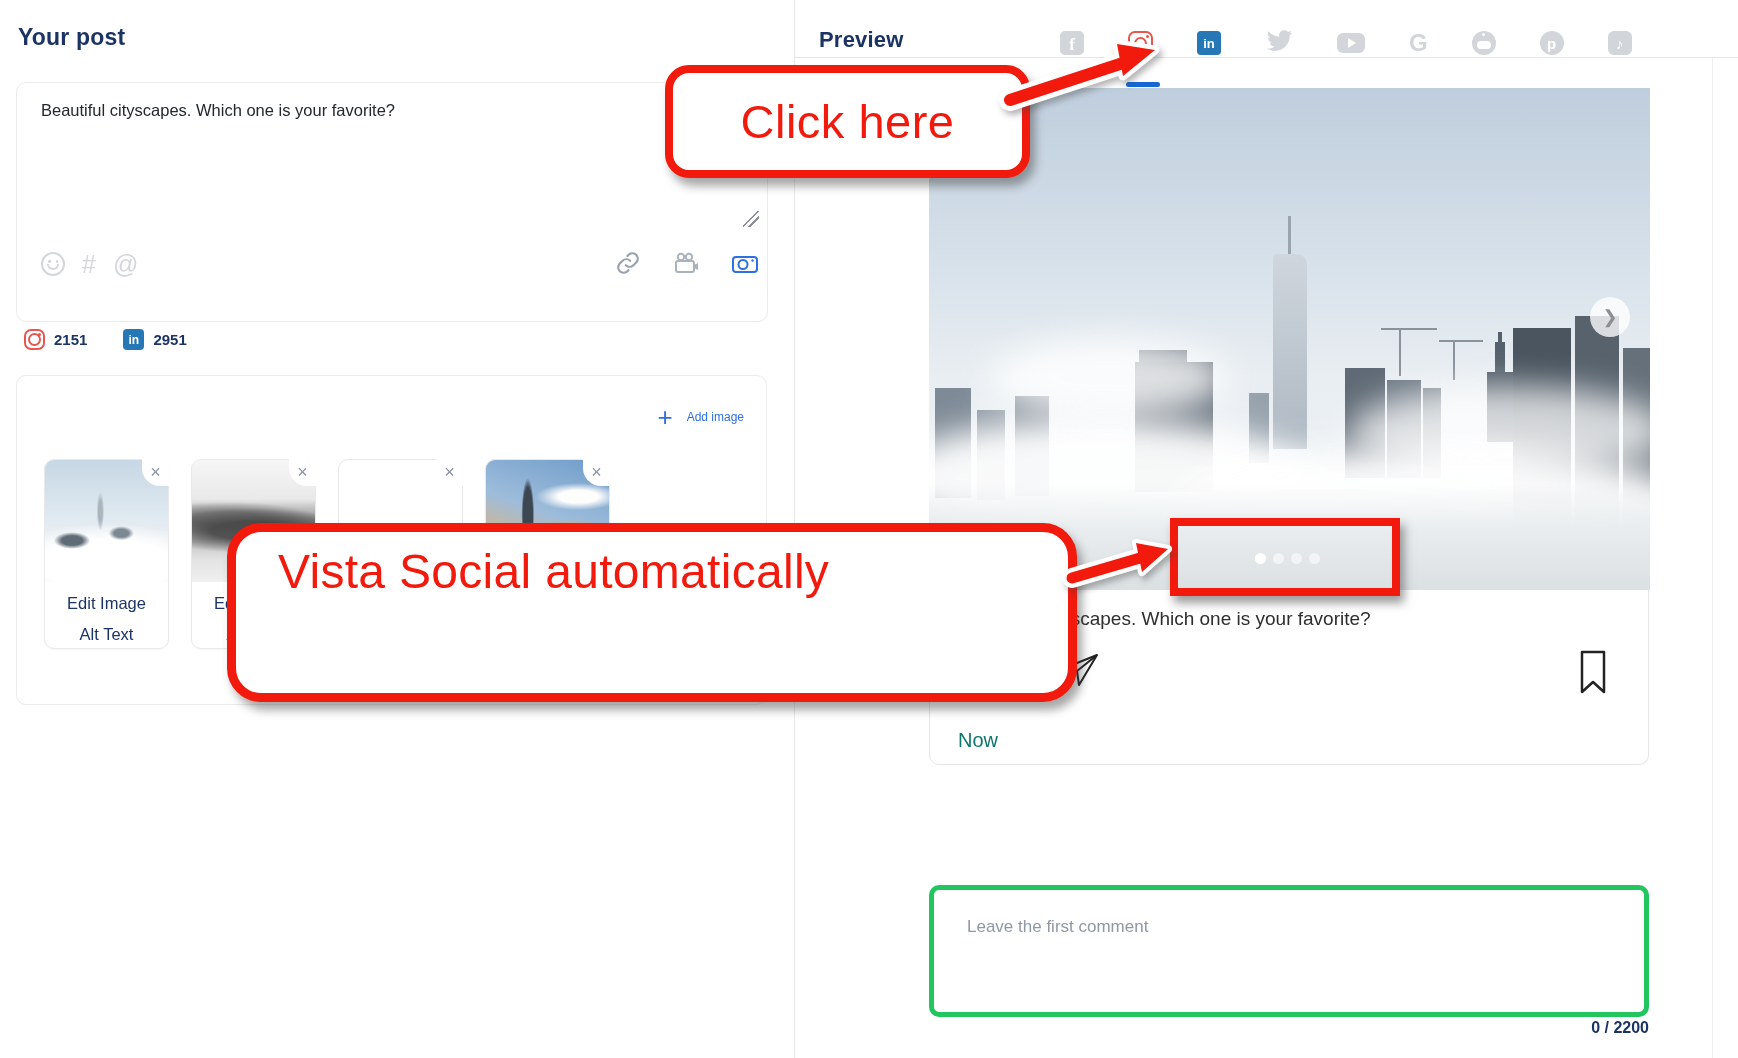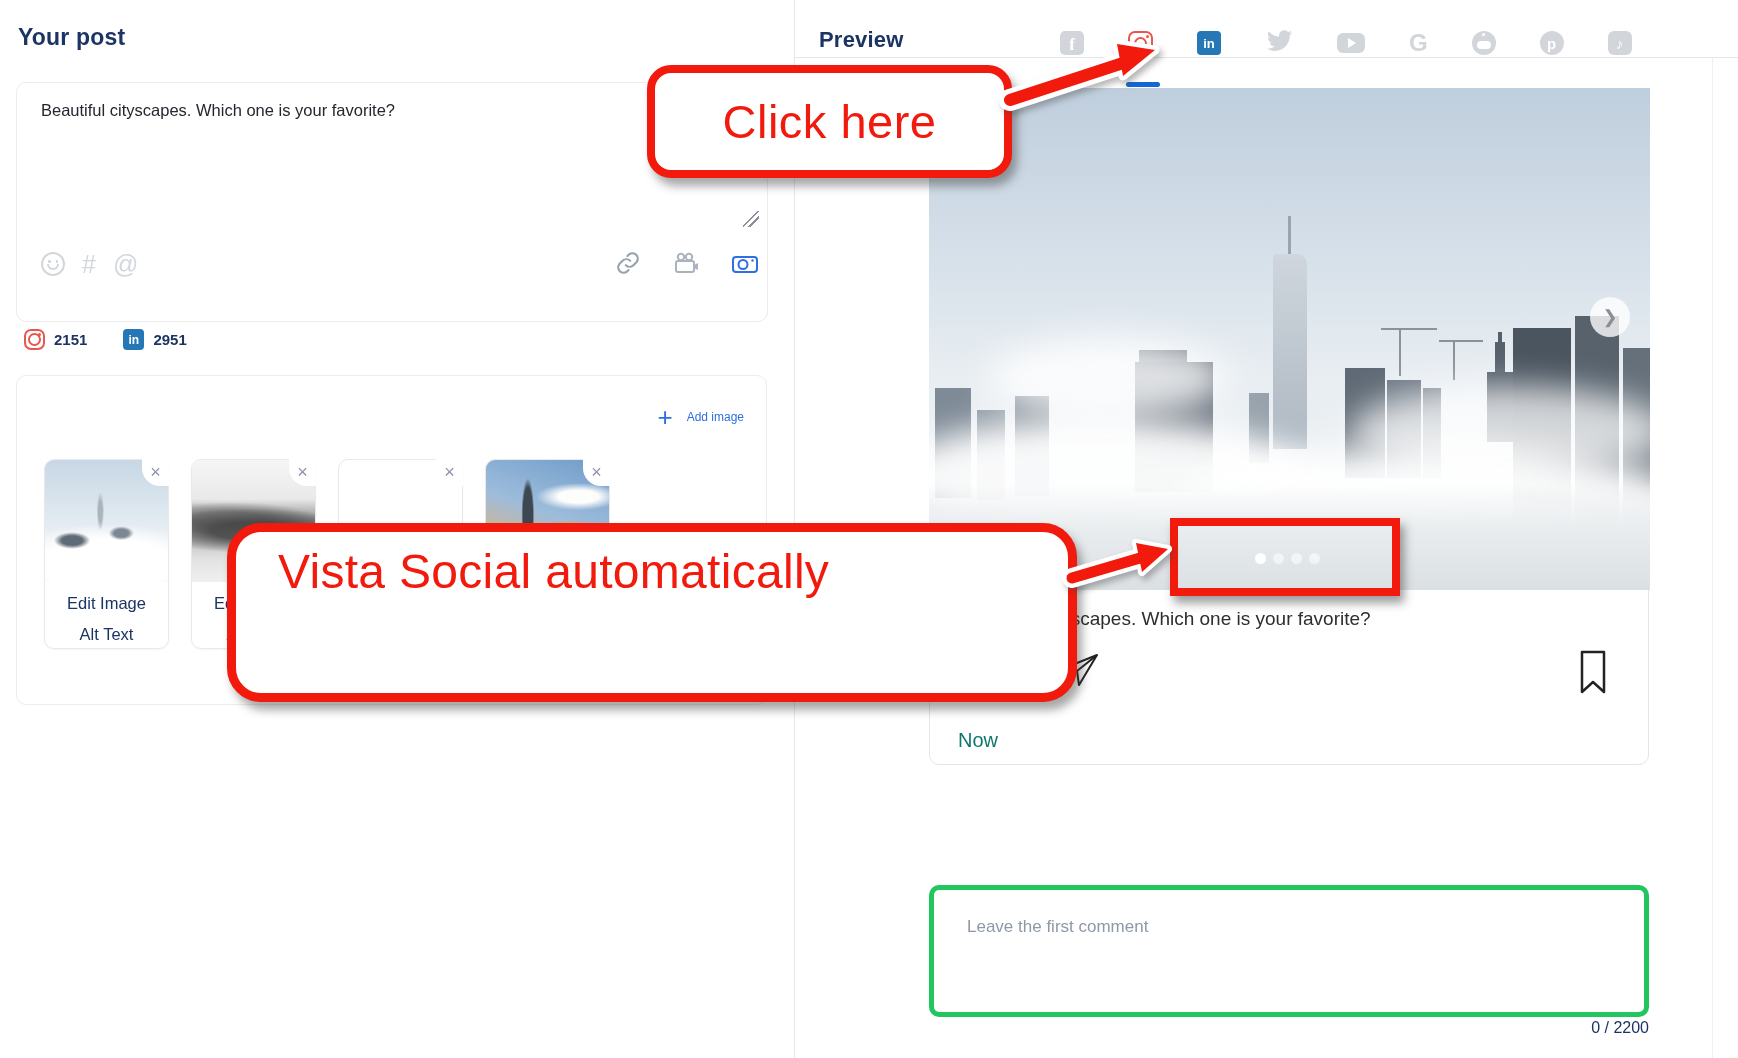--- a/index.html
+++ b/index.html
@@ -111,26 +111,26 @@
 
   .post-caption { position:absolute; left:33px; top:519px; width:660px; font-size:19px; color:#2e2e2e; }
   .action-row { position:absolute; left:33px; top:560px; right:33px; height:44px; }
   .post-time { position:absolute; left:28px; top:640px; font-size:20px; color:#0f766e; }
 
   
   .tag-banner { left:929px; top:794px; width:720px; height:51px; background:#eef1f5; border-radius:6px; }
   .tag-banner span { position:absolute; left:33px; top:14px; font-size:18px; color:#5b7ca8; }
   .comment-box { left:929px; top:885px; width:720px; height:132px; border:5px solid #22c55e; border-radius:10px; background:#fff; }
   .comment-box span { position:absolute; left:33px; top:27px; font-size:17px; color:#8e98a6; }
-  .char-counter { left:1430px; top:1019px; width:219px; text-align:right; font-size:16px; font-weight:400; color:#1c3464; }
+  .char-counter { left:1430px; top:1019px; width:219px; text-align:right; font-size:16px; font-weight:700; color:#1c3464; }
 
   
   .annot-red { color:#f2190d; }
   .callout { background:#fff; border:8px solid #f2190d; box-shadow:5px 8px 10px rgba(60,60,60,.45); z-index:40; }
-  .callout1 { left:647px; top:65px; width:365px; height:113px; border-radius:24px; display:flex; align-items:center; justify-content:center; }
+  .callout1 { left:665px; top:65px; width:365px; height:113px; border-radius:24px; display:flex; align-items:center; justify-content:center; }
   .callout1 span { font-size:47px; font-weight:500; letter-spacing:.5px; }
   .callout2 { left:227px; top:523px; width:850px; height:179px; border-width:9px; border-radius:34px; padding:12px 0 0 42px; z-index:40; }
   .callout2 div { font-size:48px; font-weight:500; line-height:56px; letter-spacing:.3px; }
   .annot-rect { left:1170px; top:518px; width:230px; height:78px; border:8px solid #f2190d; box-shadow:4px 7px 9px rgba(60,60,60,.5); z-index:30; }
   .arrow-svg { z-index:50; filter:drop-shadow(3px 4px 3px rgba(70,70,70,.4)); }
 </style>
 </head>
 <body>
 
 <div id="screen">

